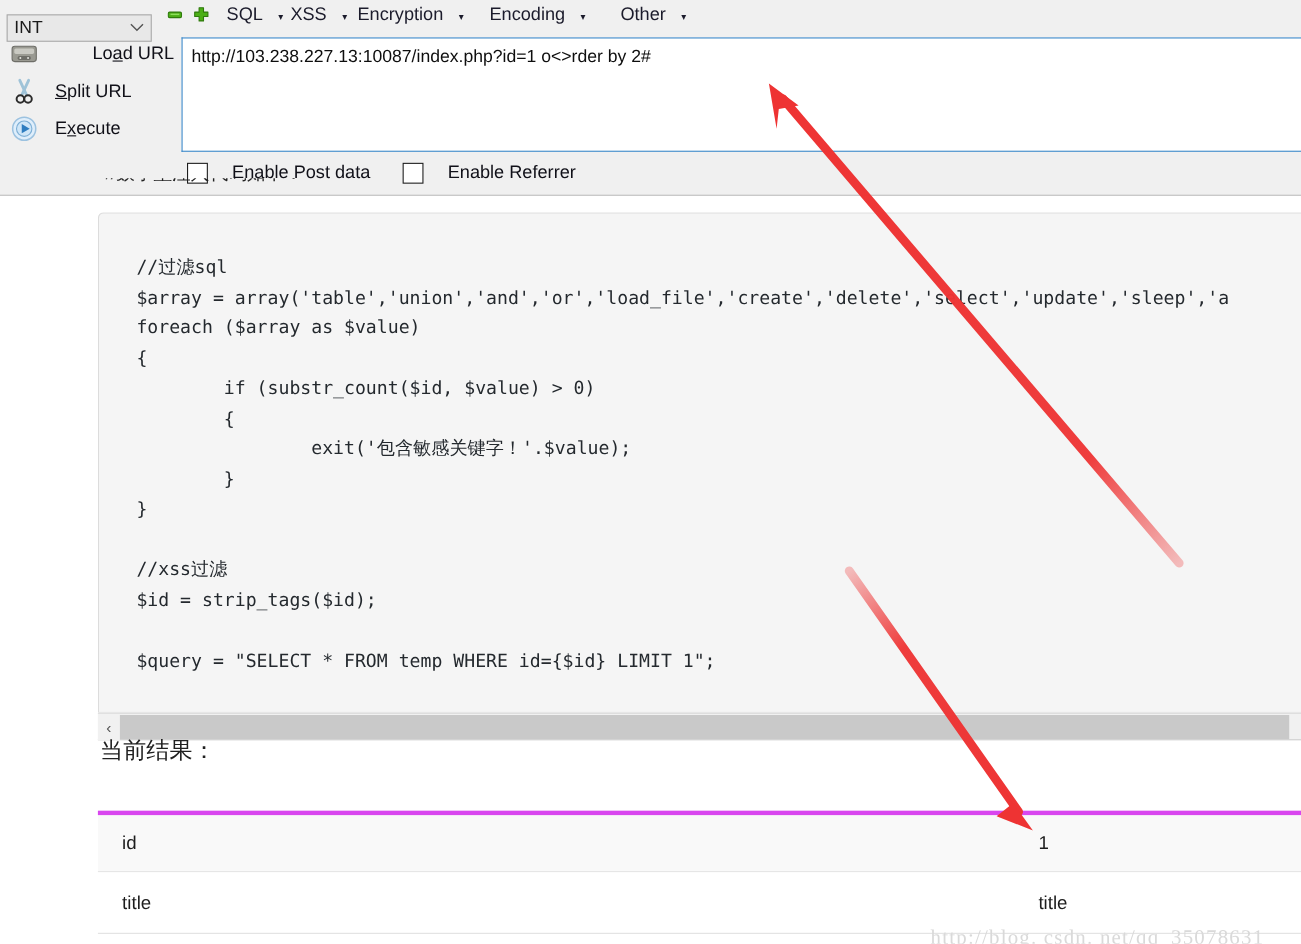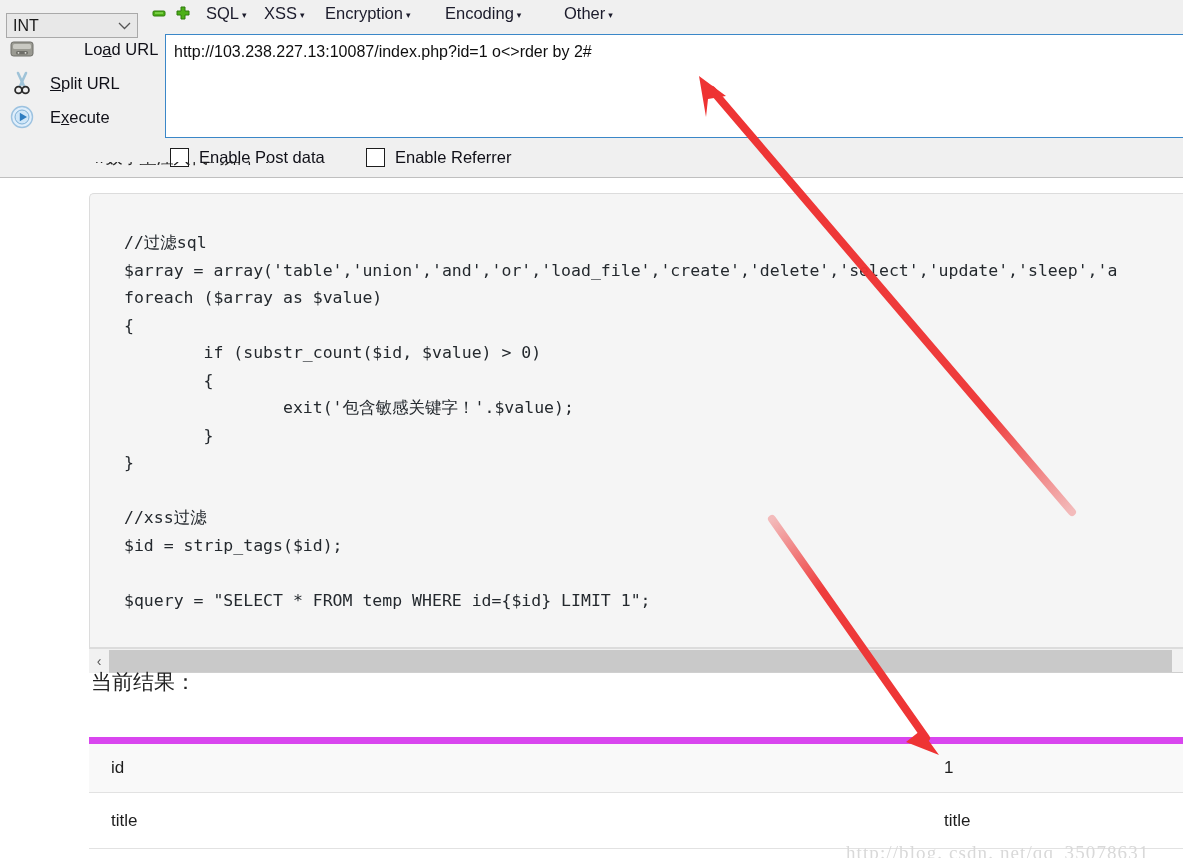--- a/index.html
+++ b/index.html
@@ -35,21 +35,21 @@
   .typeselect .chev { color:#4a4a4a; font-size:11px; }
 
   .sq-icon {
     position:absolute; top:6px; width:14px; height:14px;
   }
   #icon-minus { left:152px; }
   #icon-plus  { left:176px; }
 
   .menuitem {
     position:absolute; top:0; height:26px;
-    display:flex; align-items:center; gap:3px;
+    display:flex; align-items:center; gap:14px;
     font-size:16.5px; color:#1b1b2b;
     padding:0 2px;
     cursor:default;
   }
   .menuitem .tri {
     font-size:9px; line-height:1; position:relative; top:2px; color:#1b1b2b;
   }
   #menu-0 { left:204px; }
   #menu-1 { left:262px; }
   #menu-2 { left:323px; }
@@ -81,21 +81,21 @@
     font-size:16px; color:#0e0e0e;
     line-height:20px;
     overflow:hidden;
     white-space:pre-wrap;
     word-break:break-all;
   }
 
   
   .chkwrap {
     position:absolute; top:148px;
-    display:flex; align-items:flex-end; gap:10px;
+    display:flex; align-items:flex-end; gap:22px;
     font-size:16.5px; color:#101018;
   }
   #chk-0 { left:170px; }
   #chk-1 { left:366px; }
   .chkbox {
     width:19px; height:19px;
     border:1.6px solid #1d1d1d;
     background:#ffffff;
   }
 
@@ -157,21 +157,21 @@
     font-size:21px; color:#202020;
   }
 
   #results-table {
     position:absolute; left:89px; top:737px;
     width:1094px;
   }
   .rtrow {
     height:56px;
     display:flex; align-items:center;
-    border-top:7px solid #d946ef;
+    border-top:4px solid #d946ef;
     border-bottom:1px solid #e2e2e2;
     font-size:17px; color:#1d1d1d;
   }
   .rtrow.odd { background:#f9f9f9; }
   .rtrow.even { background:#ffffff; border-top:none; }
   .rt-key  { width:855px; padding-left:22px; }
   .rt-val  { flex:1; }
 
   
   #arrows {

